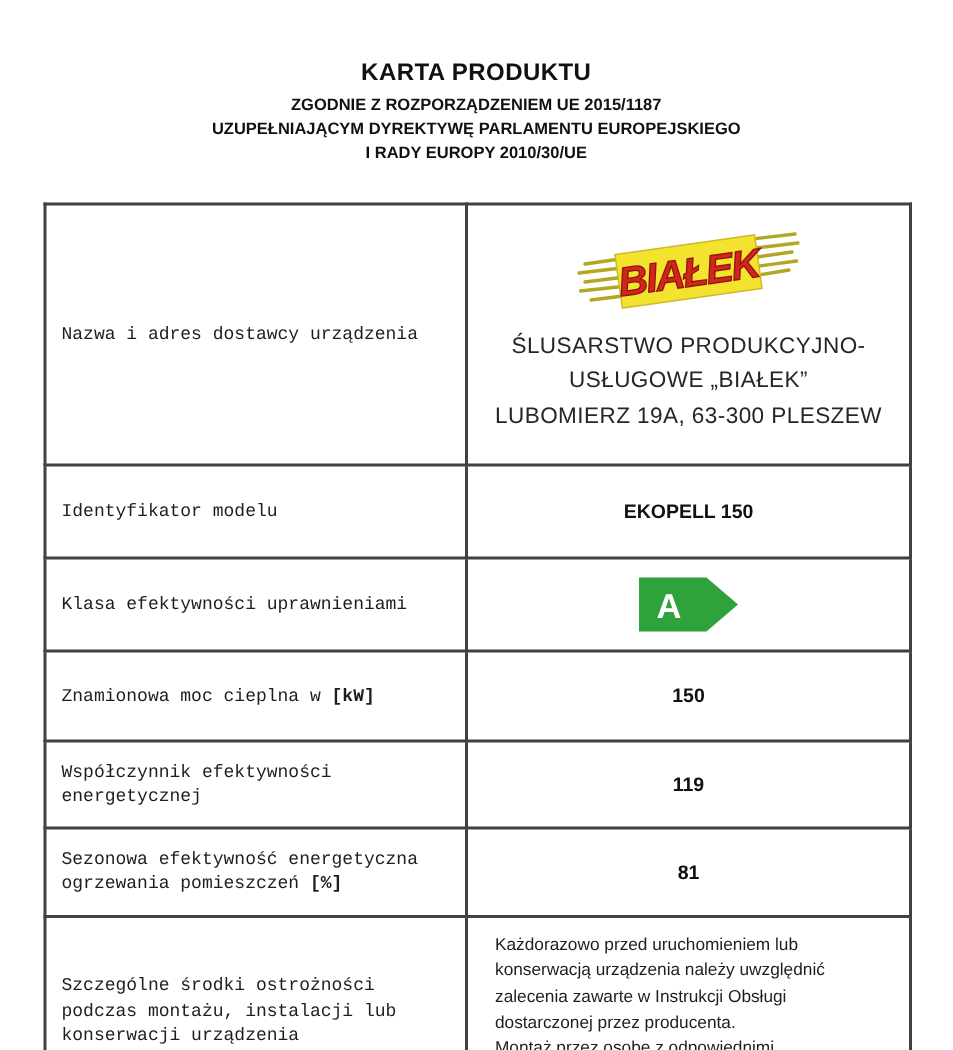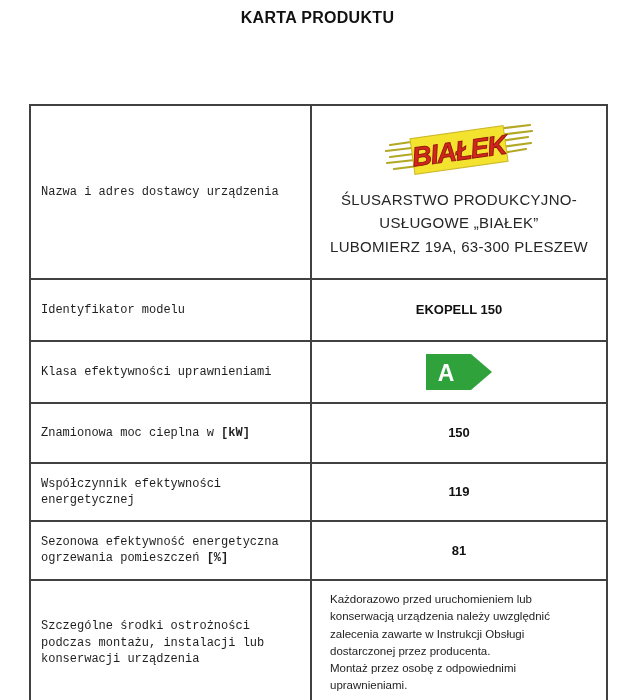--- a/index.html
+++ b/index.html
@@ -4,21 +4,21 @@
 <style>
   * { margin:0; padding:0; box-sizing:border-box; }
   html,body { background:#ffffff; }
   body {
     width:635px; height:700px;
     font-family:"Liberation Sans","DejaVu Sans",sans-serif;
     color:#1e1e1e;
     position:relative;
     overflow:hidden;
   }
-  .page { position:relative; width:635px; height:652px; background:#fff; }
+  .page { position:relative; width:635px; height:652px; background:#fff;margin-top:31px; }
 
   
   .doc-header { text-align:center; padding-top:9px; }
   .doc-title {
     font-size:16px; font-weight:bold; color:#111;
     letter-spacing:0.3px; margin-bottom:5px;
   }
   .doc-subtitle {
     font-size:11px; font-weight:bold; color:#111; line-height:1.45;
   }
@@ -88,20 +88,25 @@
     text-align:left;
   }
 </style>
 </head>
 <body>
 
 <div class="page">
 
   <div class="doc-header">
     <div class="doc-title">KARTA PRODUKTU</div>
+    <div class="doc-subtitle">
+      <div>ZGODNIE Z ROZPORZĄDZENIEM UE 2015/1187</div>
+      <div>UZUPEŁNIAJĄCYM DYREKTYWĘ PARLAMENTU EUROPEJSKIEGO</div>
+      <div>I RADY EUROPY 2010/30/UE</div>
+    </div>
   </div>
 
   <table class="product">
     <colgroup>
         <col style="width:281px">
         <col style="width:296px">
       </colgroup>
 
     <tbody>
         <tr class="row-supplier">

